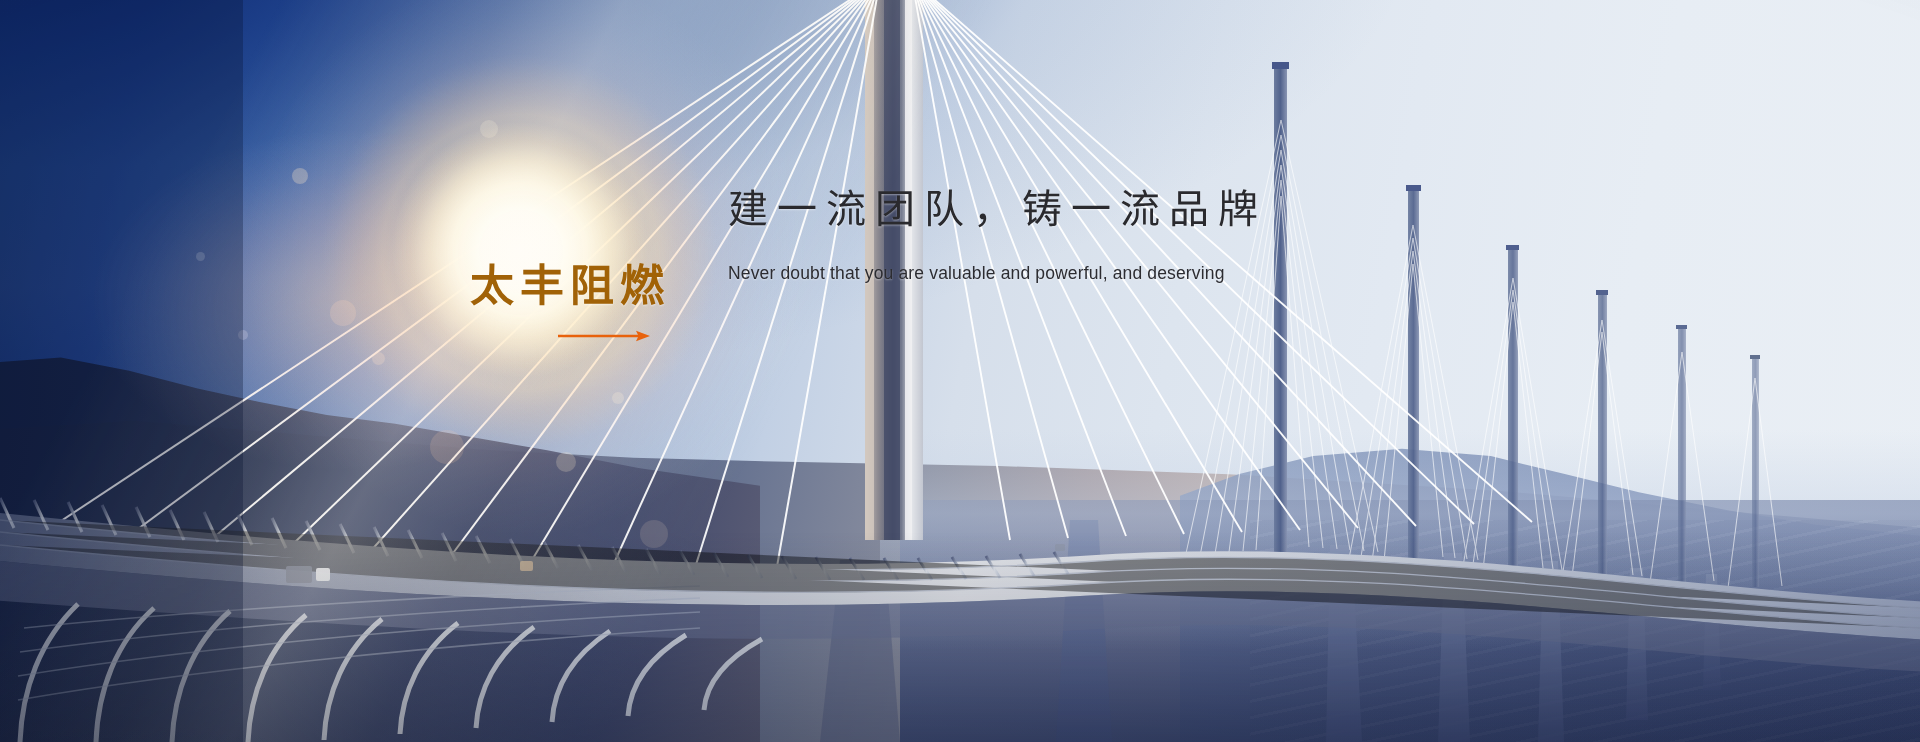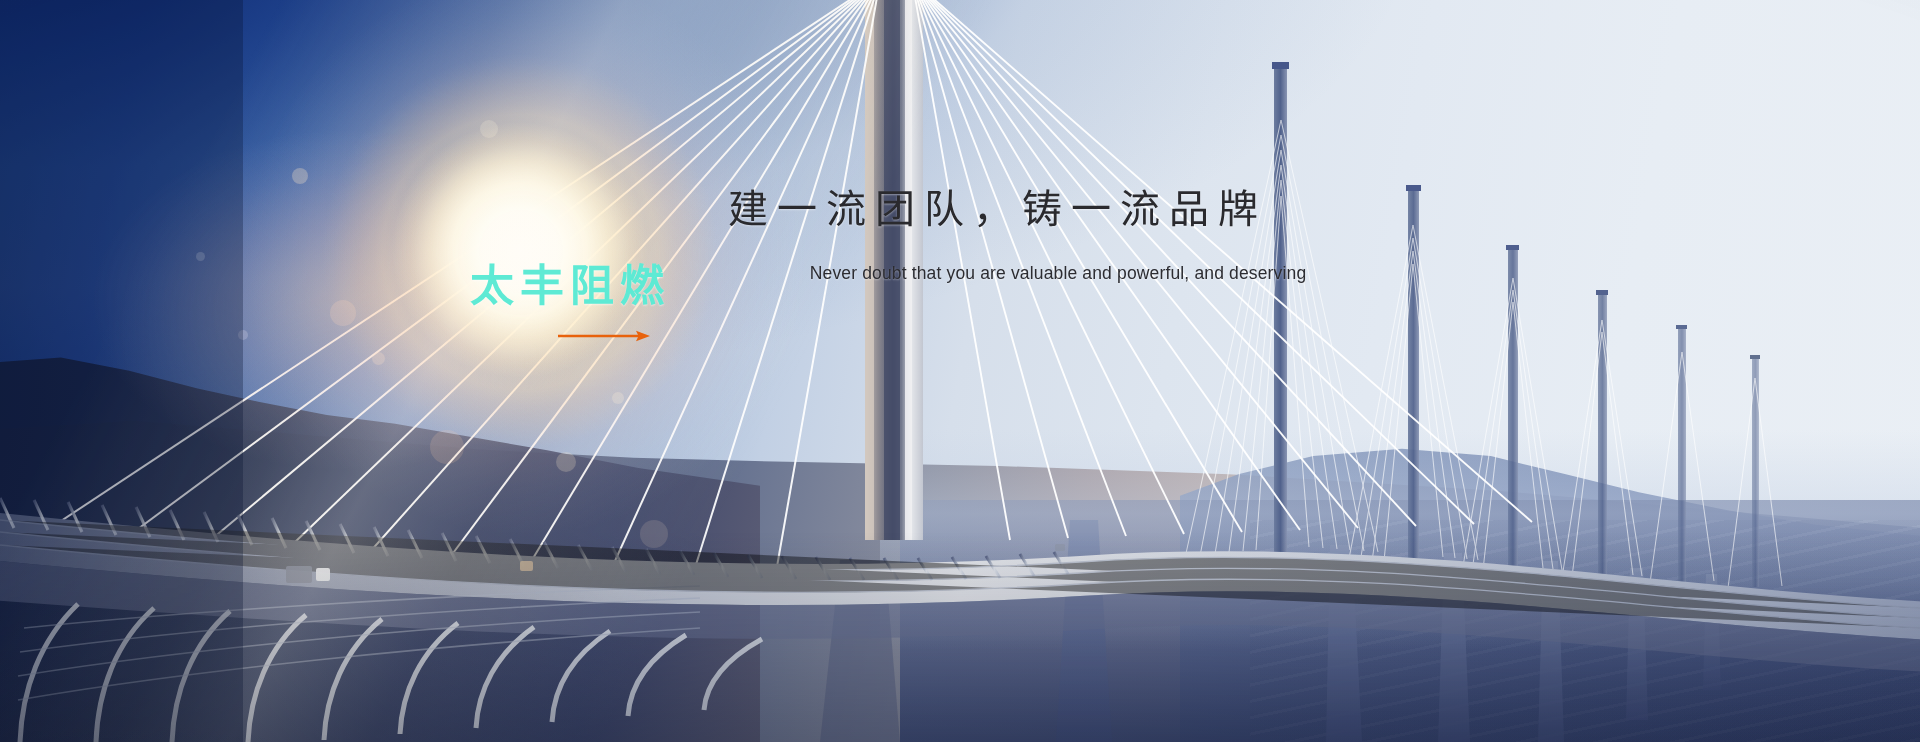--- a/index.html
+++ b/index.html
@@ -182,21 +182,21 @@
   
   #content{position:absolute;inset:0;}
 
   #logoBlock{position:absolute;left:470px;top:264px;width:240px;}
   #logoText{
     font-family:"DejaVu Sans","Liberation Sans",sans-serif;
     font-weight:700;
     font-size:44px;
     line-height:1;
     letter-spacing:6px;
-    color:#5eead4;
+    color:#a16207;
     white-space:nowrap;
     text-shadow:0 1px 2px rgba(255,255,255,.55);
   }
   #logoArrow{position:relative;margin-top:22px;margin-left:88px;width:92px;height:12px;}
   #logoArrow svg{display:block;}
 
   #copy{position:absolute;left:728px;top:186px;width:660px;}
 
   #headline1{
     font-family:"DejaVu Serif","Liberation Serif",serif;
@@ -219,21 +219,21 @@
   }
   #subcopy{
     margin-top:26px;
     font-family:"Liberation Sans","DejaVu Sans",sans-serif;
     font-size:17.5px;
     line-height:30px;
     color:#2c2c31;
     letter-spacing:.15px;
     text-shadow:0 1px 2px rgba(255,255,255,.38);
   }
-  #subcopy .ln{display:block;white-space:nowrap;text-align:center;}
+  #subcopy .ln{display:block;white-space:nowrap;}
   #subcopy .ln.indent{padding-left:6px;}
 </style>
 </head>
 <body>
 
 <div id="banner">
 
   <div class="layer" id="sky"></div>
   <div class="layer" id="sky2"></div>
   <div class="layer" id="skyTopDark"></div>

